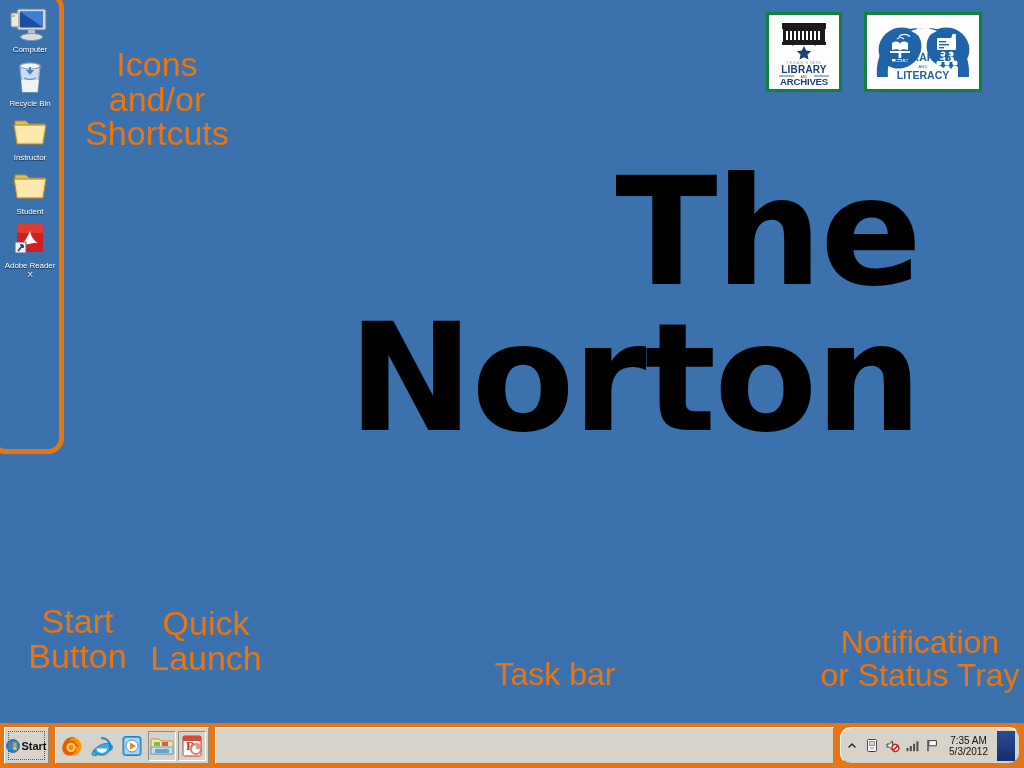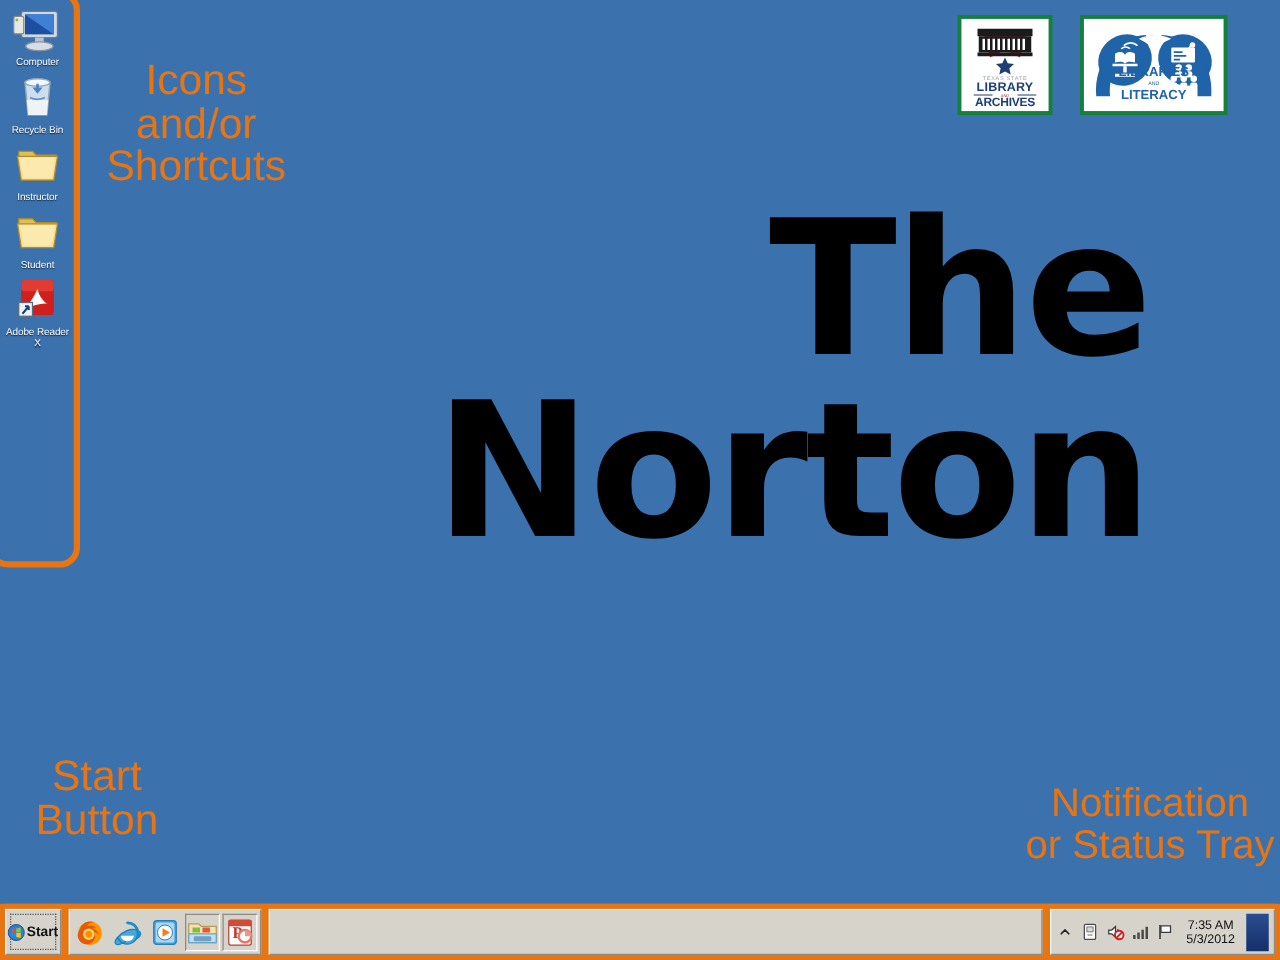--- a/index.html
+++ b/index.html
@@ -140,20 +140,21 @@
     gap: 2px;
   }
   .ql-item { width: 28px; height: 30px; display:flex; align-items:center; justify-content:center; cursor: pointer; }
   .ql-item.sunken { border: 1px solid #8f8b84; border-right-color:#fff; border-bottom-color:#fff; }
   #task-area { flex: 1; margin: 0 6px; }
   #tray {
     margin-right: 2px;
     padding: 0 3px;
     gap: 4px;
     background: #d6d3cb;
+    border-radius: 11px;
   }
   .tray-icon { width: 16px; height: 16px; display:flex; align-items:center; justify-content:center; cursor:pointer; }
   #clock {
     font-size: 10px; color: #111; line-height: 11px; text-align: center;
     padding: 0 5px; cursor: pointer;
     font-family: "Liberation Sans", sans-serif;
   }
   #show-desktop { width: 18px; height: 30px; background: linear-gradient(#2a4c8f,#14306b); margin-right:1px; cursor:pointer; }
 </style>
 </head>
@@ -231,21 +232,24 @@
 
   <div id="icon-callout-box"></div>
 
   <div class="callout" id="callout-icons" style="white-space:pre-line">Icons
 and/or
 Shortcuts</div>
 
   <div class="callout" id="callout-start" style="white-space:pre-line">Start
 Button</div>
 
-
+  <div class="callout" id="callout-quick" style="white-space:pre-line">Quick
+Launch</div>
+
+  <div class="callout" id="callout-taskbar">Task bar</div>
 
   <div class="callout" id="callout-notify">
     <span class="nline">Notification</span>
     <span class="nline">or Status Tray</span>
   </div>
 
   <div id="desktop-title">
     <span class="tline">The</span>
     <span class="tline">Norton</span>
   </div>

